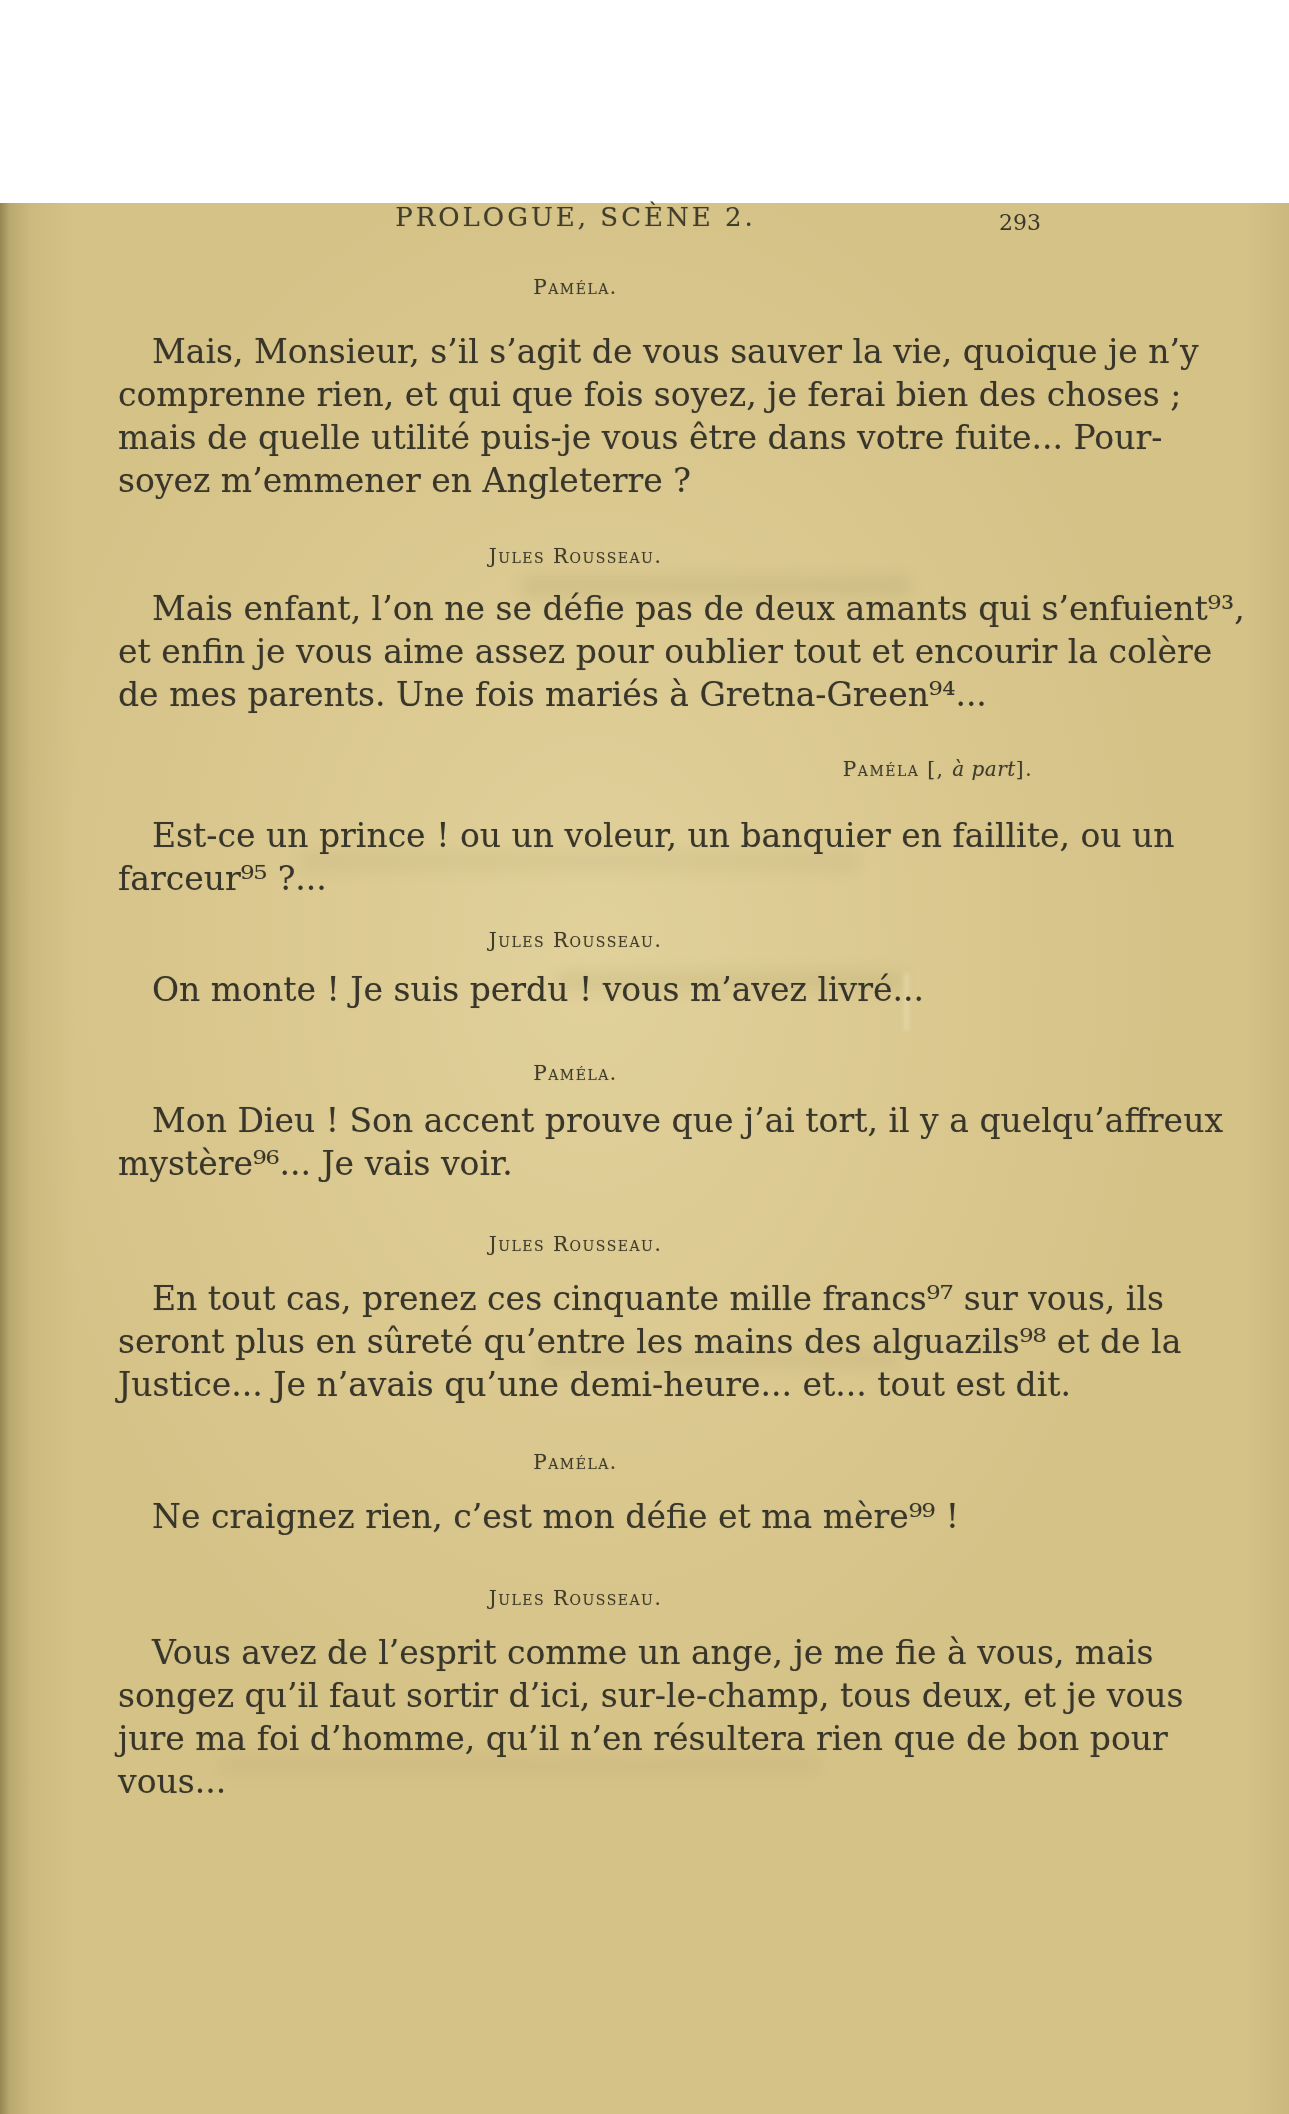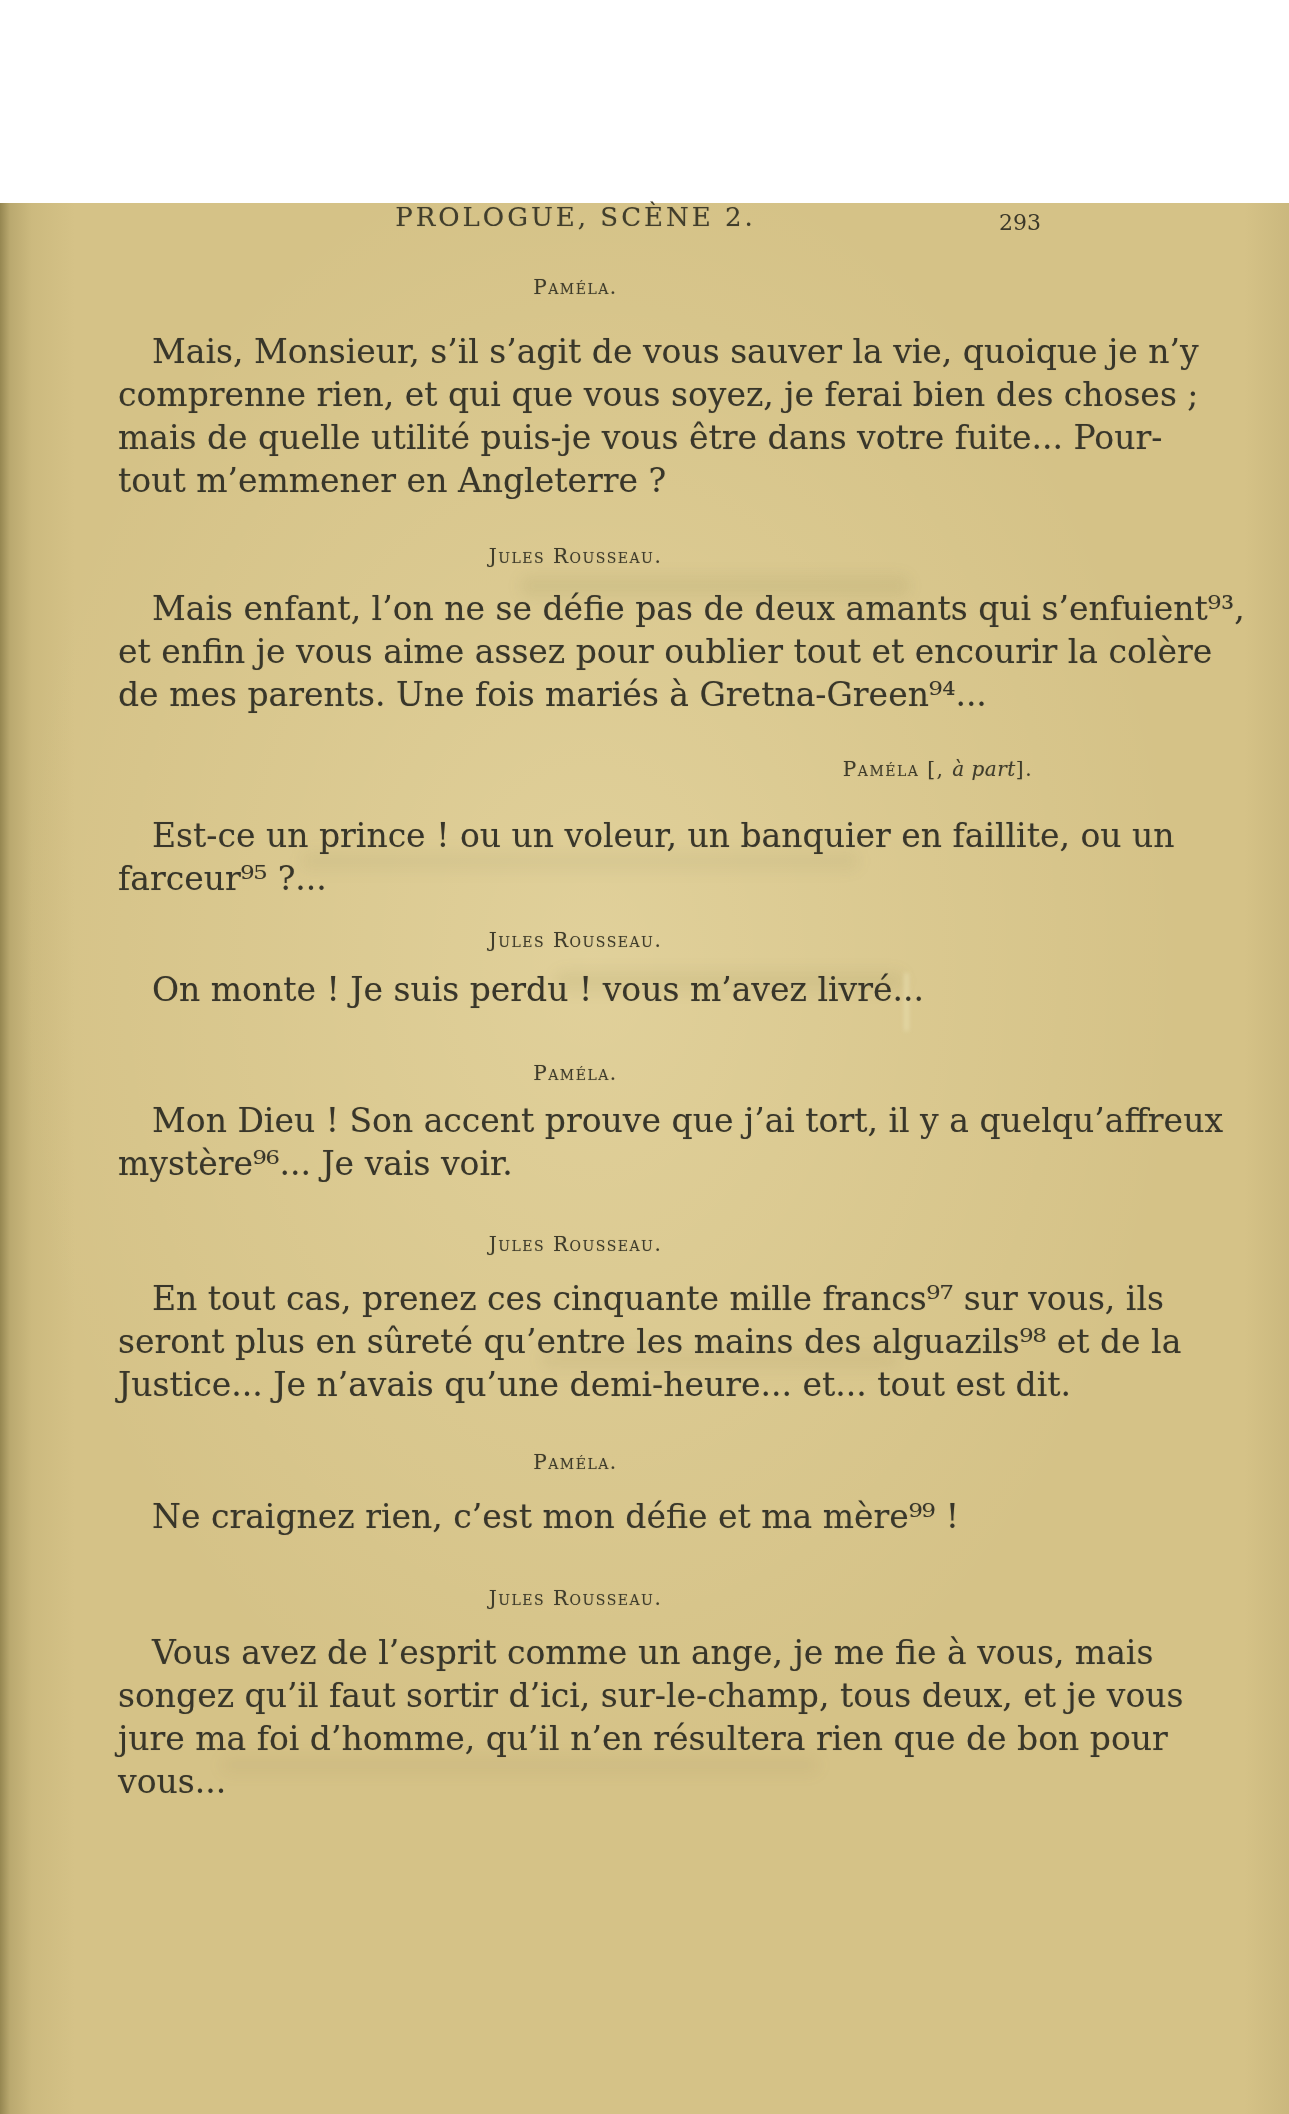--- a/index.html
+++ b/index.html
@@ -136,23 +136,23 @@
       <span class="running-title">PROLOGUE, SCÈNE 2.</span>
       <span class="page-number">293</span>
     </div>
 
     <div class="speaker mt-sp1">
       <span class="sc">Paméla.</span>
     </div>
 
     <div class="para">
       <div class="line first mt-p1">Mais, Monsieur, s’il s’agit de vous sauver la vie, quoique je n’y</div>
-      <div class="line">comprenne rien, et qui que vous soyez, je ferai bien des choses ;</div>
+      <div class="line">comprenne rien, et qui que fois soyez, je ferai bien des choses ;</div>
       <div class="line">mais de quelle utilité puis-je vous être dans votre fuite... Pour-</div>
-      <div class="line">tout m’emmener en Angleterre ?</div>
+      <div class="line">soyez m’emmener en Angleterre ?</div>
     </div>
 
     <div class="speaker mt-sp2">
       <span class="sc">Jules Rousseau.</span>
     </div>
 
     <div class="para">
       <div class="line first mt-p2">Mais enfant, l’on ne se défie pas de deux amants qui s’enfuient⁹³,</div>
       <div class="line">et enfin je vous aime assez pour oublier tout et encourir la colère</div>
       <div class="line">de mes parents. Une fois mariés à Gretna-Green⁹⁴...</div>

